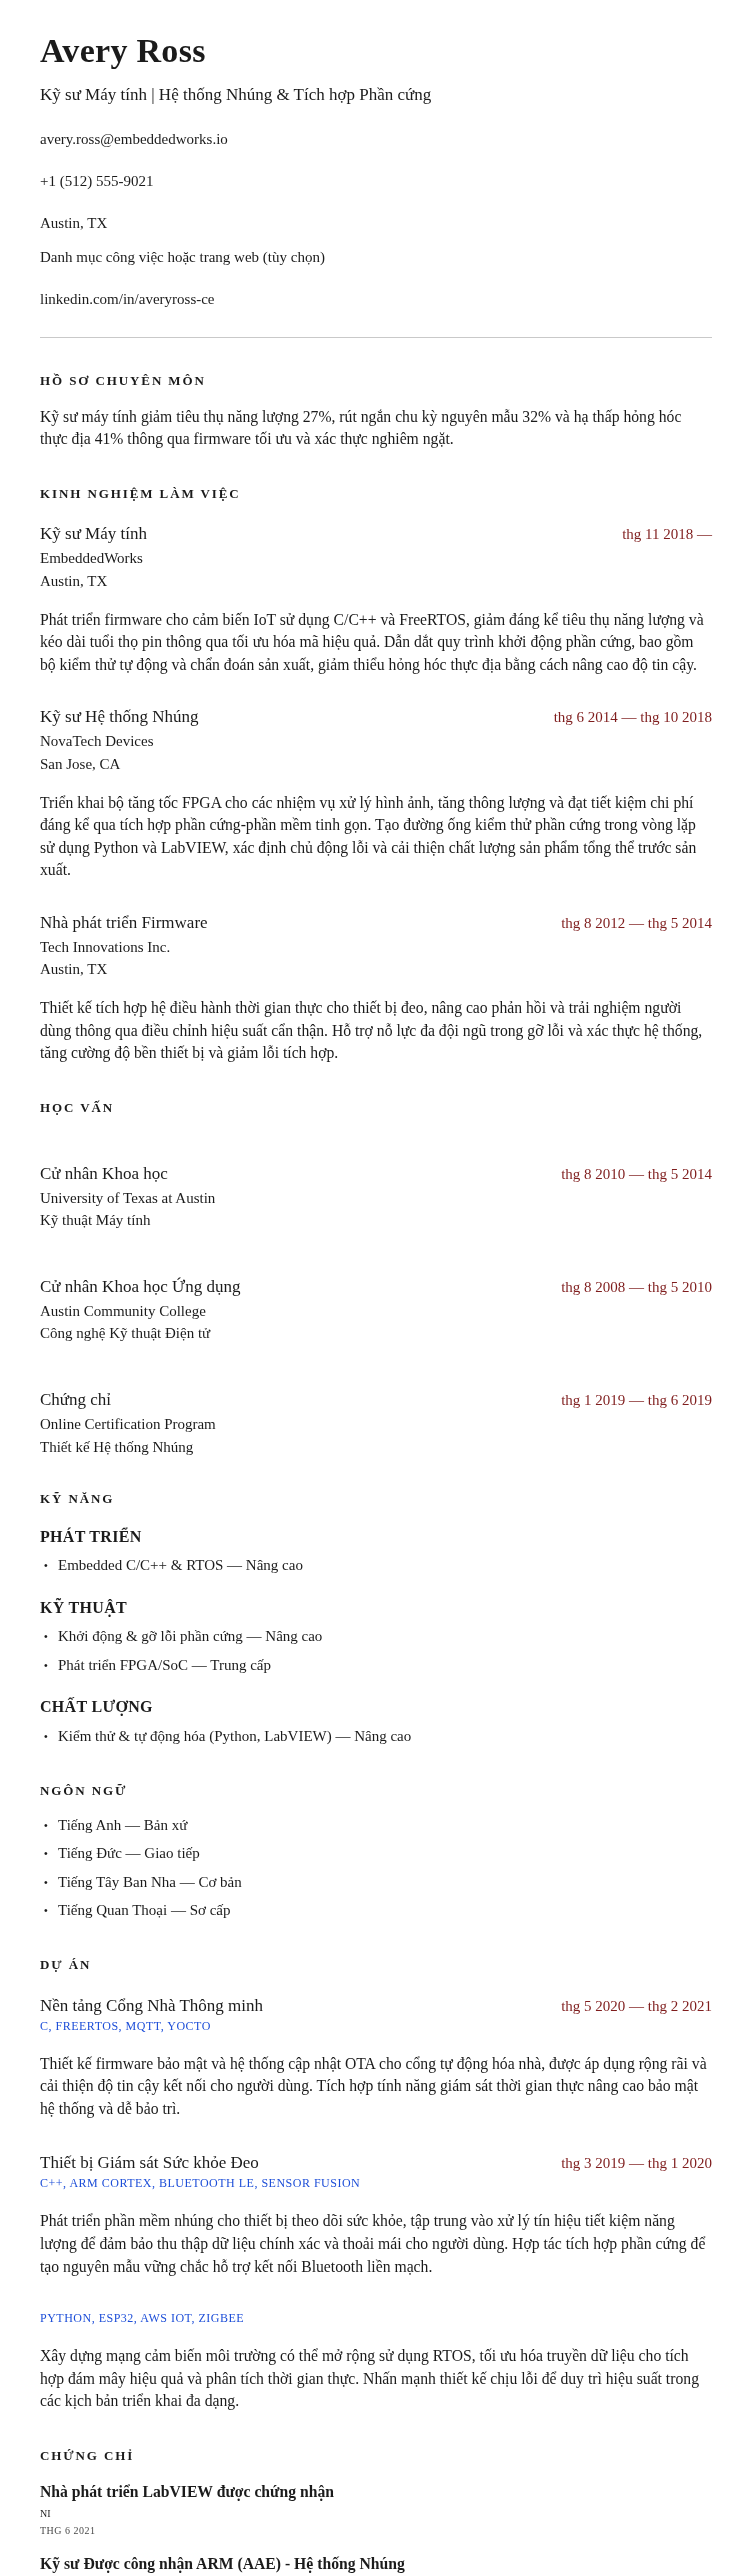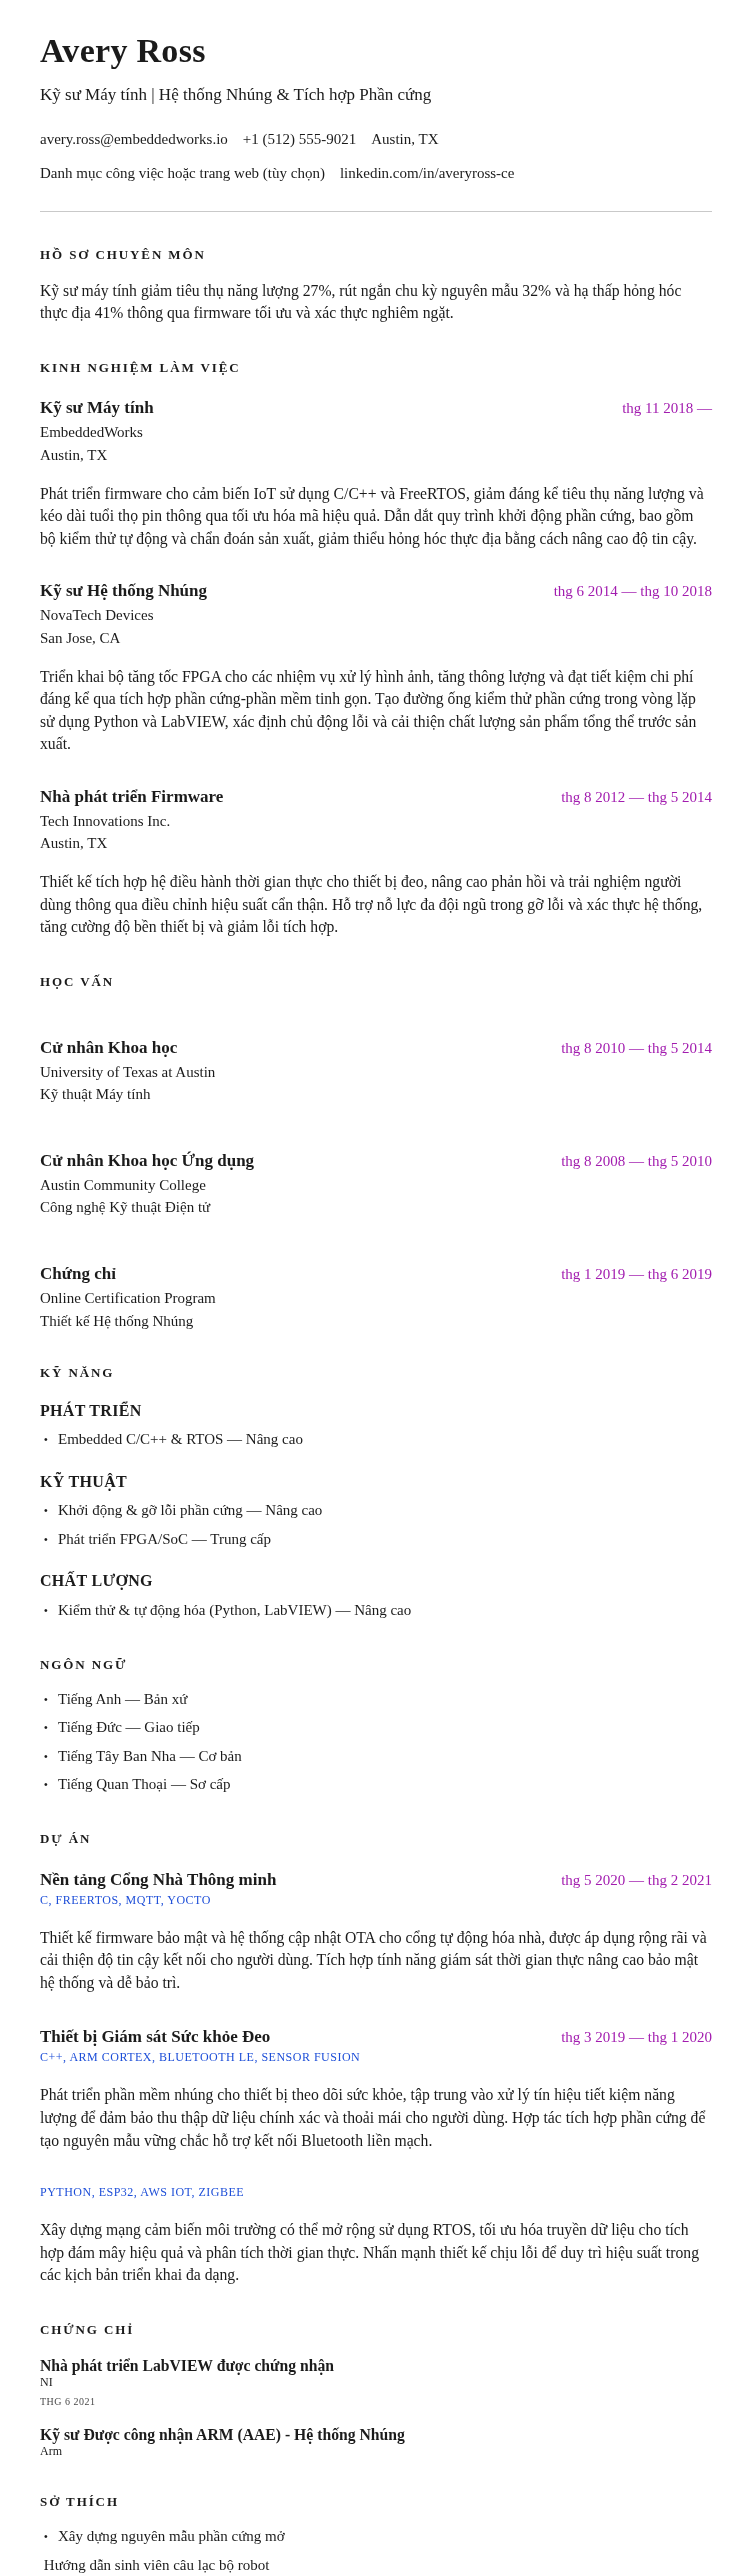--- a/index.html
+++ b/index.html
@@ -26,24 +26,25 @@
     margin: 0 0 16.3px 0;
     line-height: 1.05;
   }
   .headline {
     font-size: 17px;
     margin: 0 0 26px 0;
     line-height: 1.2;
   }
   .contact-row {
     display: flex;
-    gap: 15px;
+    gap: 25px;
     font-size: 15px;
     margin-bottom: 17px;
     white-space: nowrap;
+    flex-direction: column;
   }
   .divider {
     border: none;
     border-top: 0.9px solid #c9c9c9;
     margin: 29px 0 0 0;
   }
   
   .section-heading {
     font-size: 13px;
     font-weight: 700;
@@ -58,26 +59,26 @@
   }
   
   .entry { margin-top: 22.5px; }
   .entry-row {
     display: flex;
     justify-content: space-between;
     align-items: baseline;
   }
   .entry-title {
     font-size: 17px;
-    font-weight: 700;
+    font-weight: 400;
     margin: 0;
   }
   .entry-dates {
     font-size: 15px;
-    color: #a21caf;
+    color: #7f1d1d;
     white-space: nowrap;
   }
   .entry-sub {
     font-size: 15px;
     margin-top: 5.6px;
   }
   .entry-desc {
     font-size: 15.7px;
     line-height: 1.44;
     margin-top: 19px;
@@ -115,22 +116,22 @@
     flex: 0 0 auto;
   }
   
   .cert { margin-top: 19px; }
   .cert-name {
     font-size: 15.7px;
     font-weight: 700;
     margin: 0;
   }
   .cert-issuer {
-    font-size: 12px;
-    margin-top: 0;
+    font-size: 10px;
+    margin-top: 7px;
   }
   .cert-date {
     font-size: 10px;
     letter-spacing: 0.5px;
     color: #4a4a4a;
     margin-top: 6.3px;
     text-transform: uppercase;
   }
 </style>
 </head>

